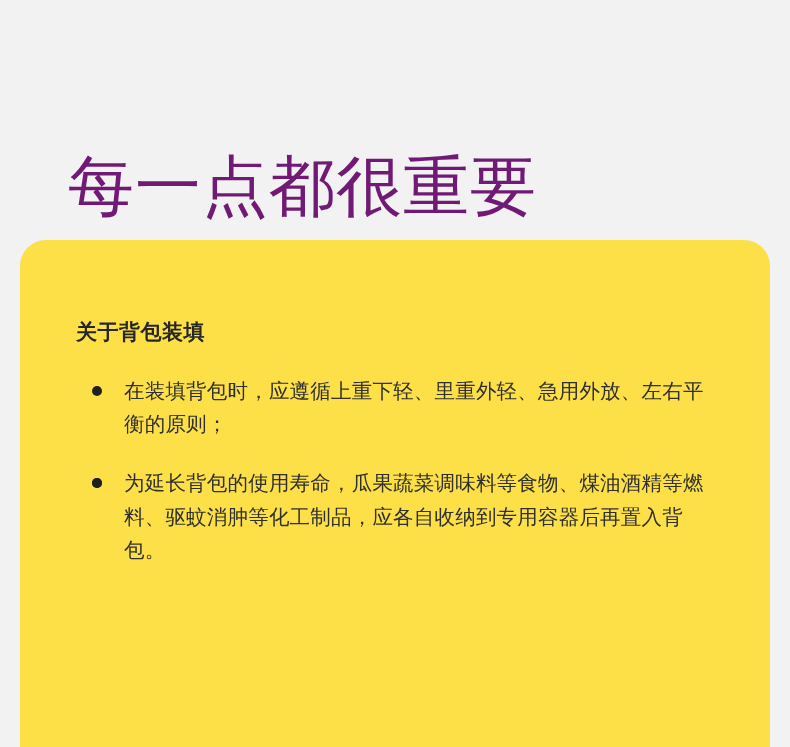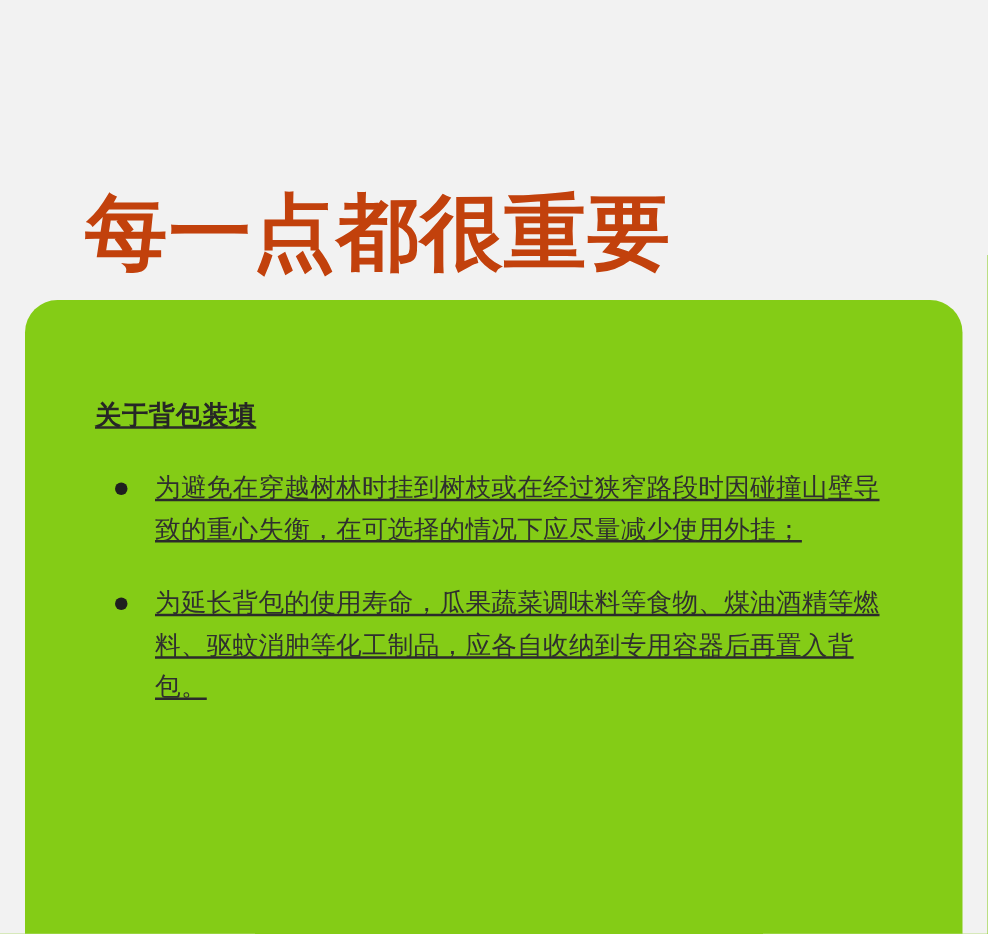--- a/index.html
+++ b/index.html
@@ -19,36 +19,35 @@
     width: 790px;
     height: 747px;
     box-sizing: border-box;
   }
   .headline {
     position: absolute;
     left: 68px;
     top: 105px;
     font-size: 66px;
     line-height: 1.15;
-    font-weight: 700;
+    font-weight: 400;
     letter-spacing: 1px;
-    color: #c2410c;
+    color: #701a75;
     white-space: nowrap;
   }
   .card {
     position: absolute;
     left: 20px;
     top: 240px;
     width: 750px;
     min-height: 507px;
-    background: #84cc16;
+    background: #fde047;
     border-radius: 26px 26px 0 0;
     box-sizing: border-box;
     padding: 78px 56px 40px 56px;
-    text-decoration: underline;
   }
   .section-title {
     font-size: 21px;
     font-weight: 700;
     color: #262626;
     letter-spacing: 0.5px;
     margin: 0 0 28px 0;
   }
   ul.bullets {
     list-style: none;
@@ -83,21 +82,24 @@
 <div class="page">
 
   <h1 class="headline">每一点都很重要</h1>
 
   <div class="card">
     <h2 class="section-title">关于背包装填</h2>
 
     <ul class="bullets">
       <li>
         <span class="dot"></span>
-        <span>为避免在穿越树林时挂到树枝或在经过狭窄路段时因碰撞山壁导致的重心失衡，在可选择的情况下应尽量减少使用外挂；</span>
+        <span>在装填背包时，应遵循上重下轻、里重外轻、急用外放、左右平衡的原则；</span>
+      </li>
+      <li>
+        <span class="dot"></span>
       </li>
       <li>
         <span class="dot"></span>
         <span>为延长背包的使用寿命，瓜果蔬菜调味料等食物、煤油酒精等燃料、驱蚊消肿等化工制品，应各自收纳到专用容器后再置入背包。</span>
       </li>
     </ul>
   </div>
 
 </div>
 

